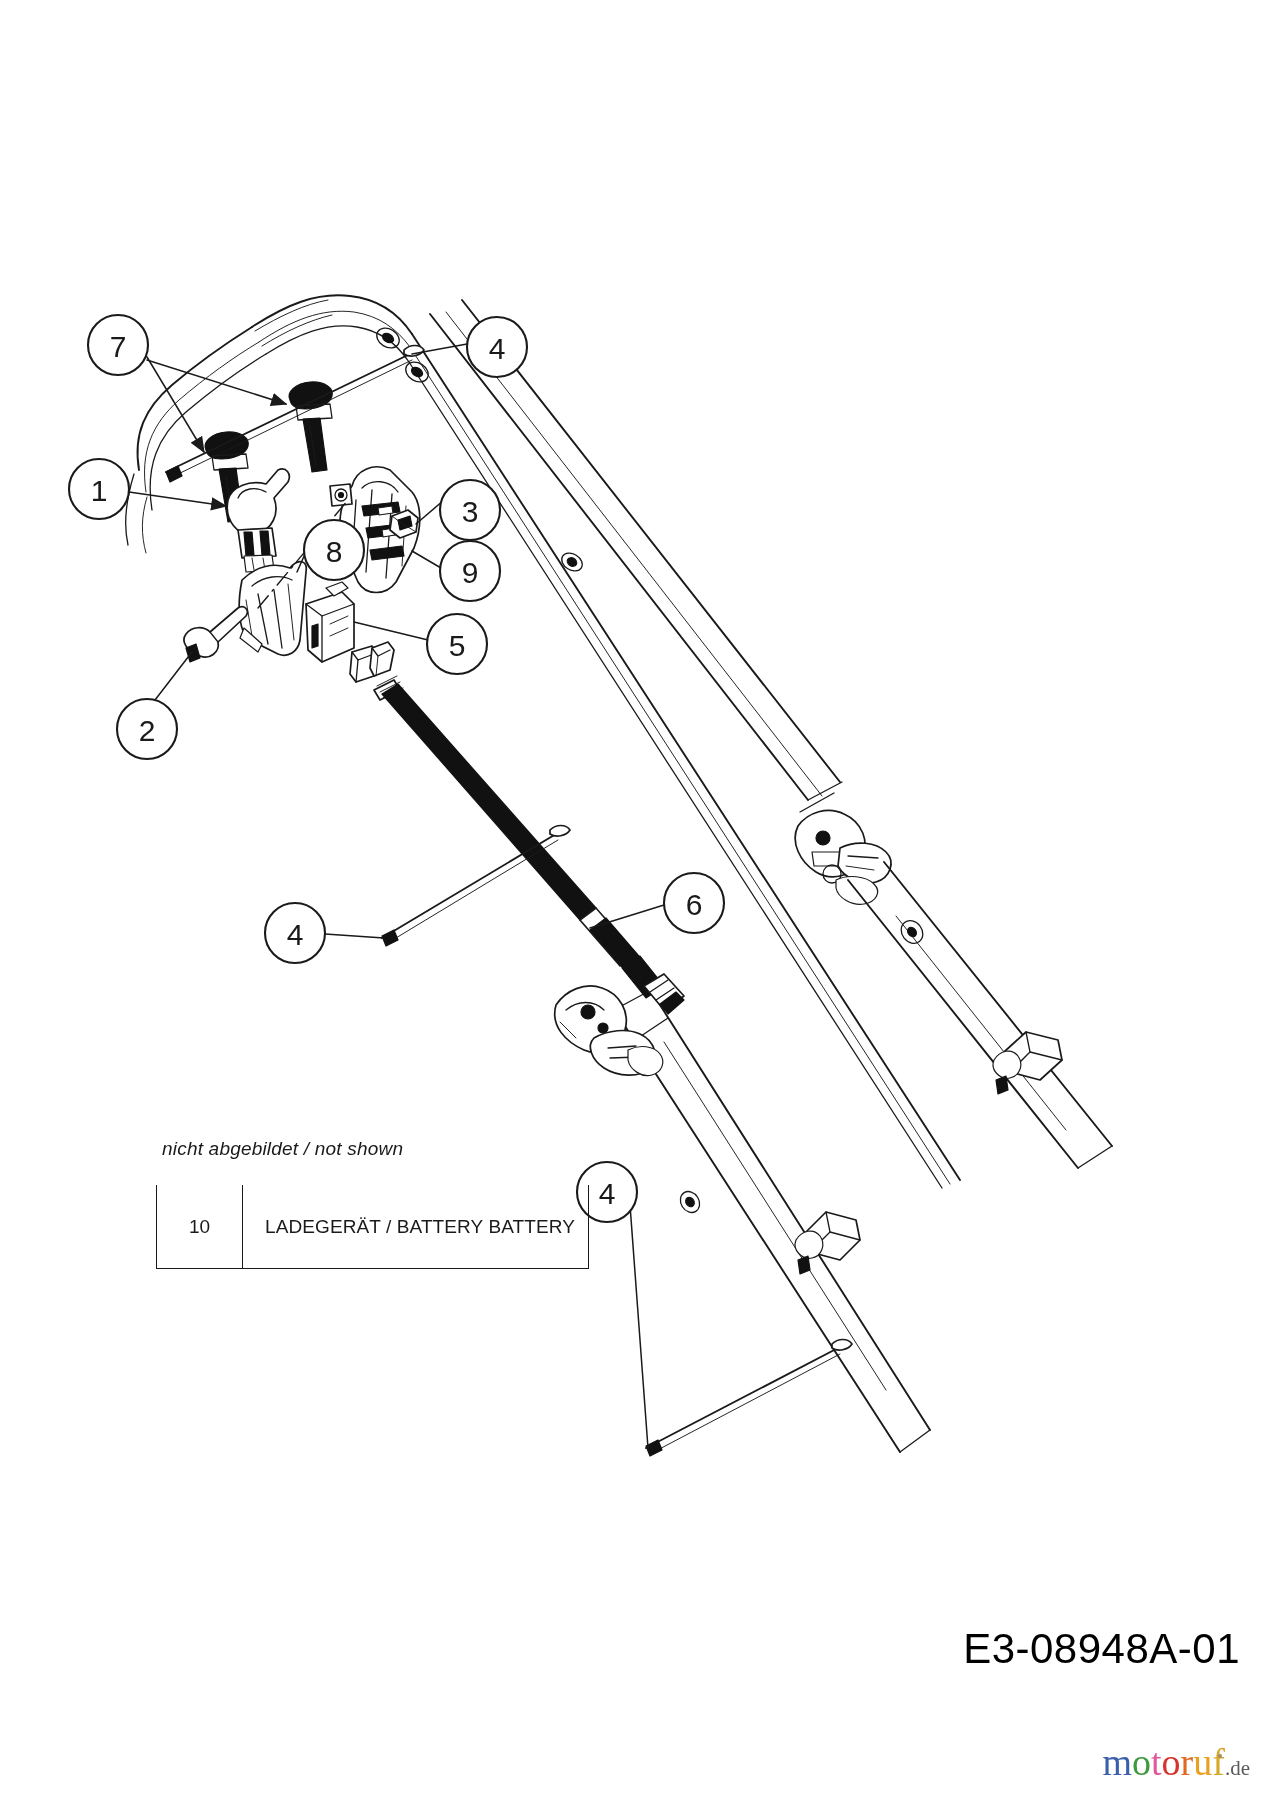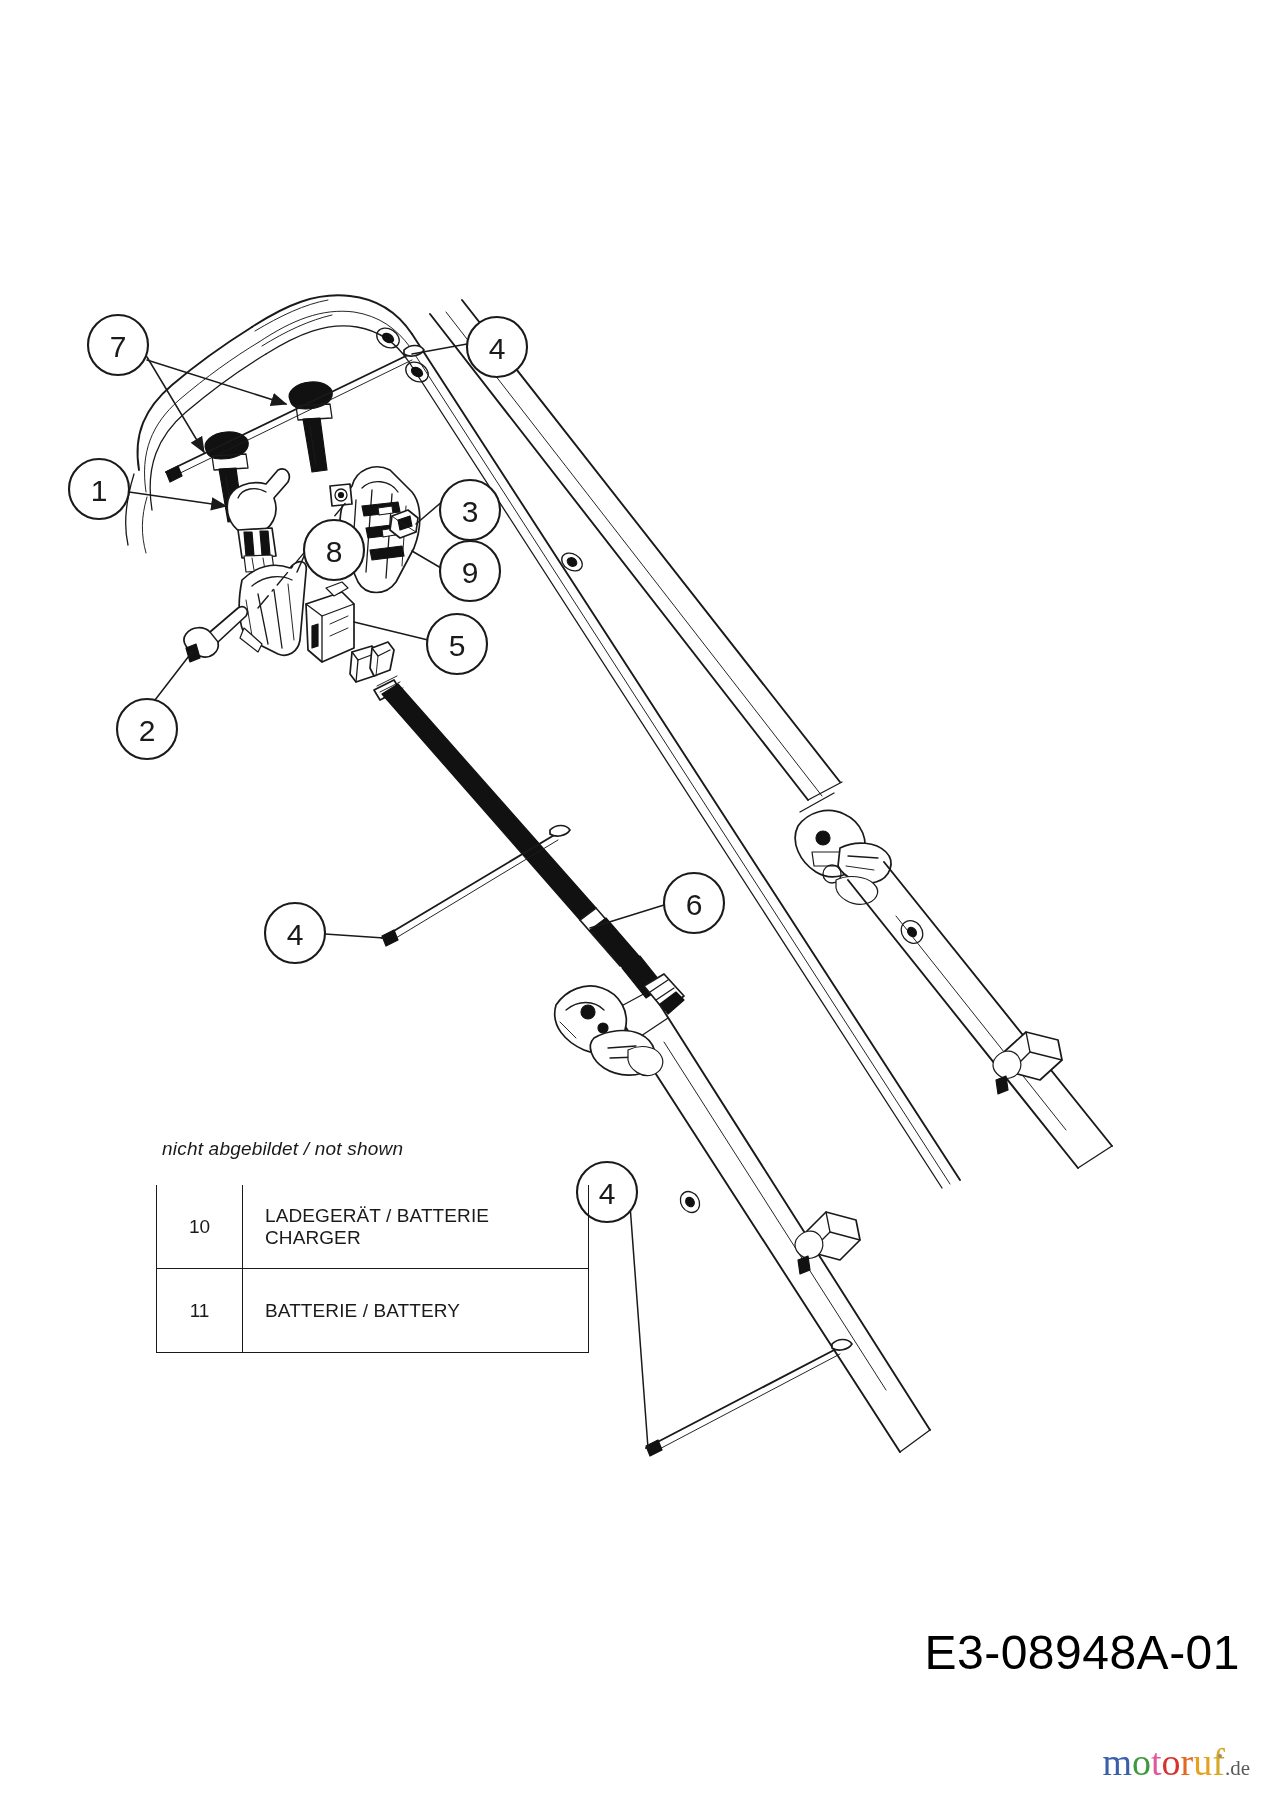--- a/index.html
+++ b/index.html
@@ -65,21 +65,21 @@
     text-align: left;
     letter-spacing: 0.1px;
   }
   #notshown-table tr:first-child td {
     border-top: none;
   }
   .drawing-number {
     position: absolute;
     right: 32px;
     top: 1625px;
-    font-size: 48px;
+    font-size: 42px;
     letter-spacing: 0.5px;
     font-family: "Liberation Sans", sans-serif;
     color: #000;
     white-space: nowrap;
   }
   #brand-logo {
     position: absolute;
     right: 22px;
     top: 1743px;
     font-family: "Liberation Serif", serif;
@@ -426,25 +426,21 @@
       <text class="cnum" x="607" y="1193">4</text>
     </g>
   </svg>
 
   <div class="notshown-label">nicht abgebildet / not shown</div>
 
   <table id="notshown-table">
     <tbody>
       <tr>
         <td class="num">10</td>
-        <td class="desc">LADEGERÄT / BATTERIE CHARGER</td>
-      </tr>
-      <tr>
-        <td class="num">11</td>
-        <td class="desc">BATTERIE / BATTERY</td>
+        <td class="desc">LADEGERÄT / BATTERY BATTERY</td>
       </tr>
     </tbody>
   </table>
 
   <div class="drawing-number">E3-08948A-01</div>
 
   <div id="brand-logo">
     <span class="l" style="color: rgb(59, 95, 171);">m</span><span class="l" style="color: rgb(63, 154, 63);">o</span><span class="l" style="color: rgb(224, 90, 155);">t</span><span class="l" style="color: rgb(212, 52, 43);">o</span><span class="l" style="color: rgb(224, 106, 34);">r</span><span class="l" style="color: rgb(232, 160, 32);">u</span><span class="l" style="color: rgb(216, 168, 42);">f</span><span class="dot"></span><span class="tld">.de</span>
   </div>
 

